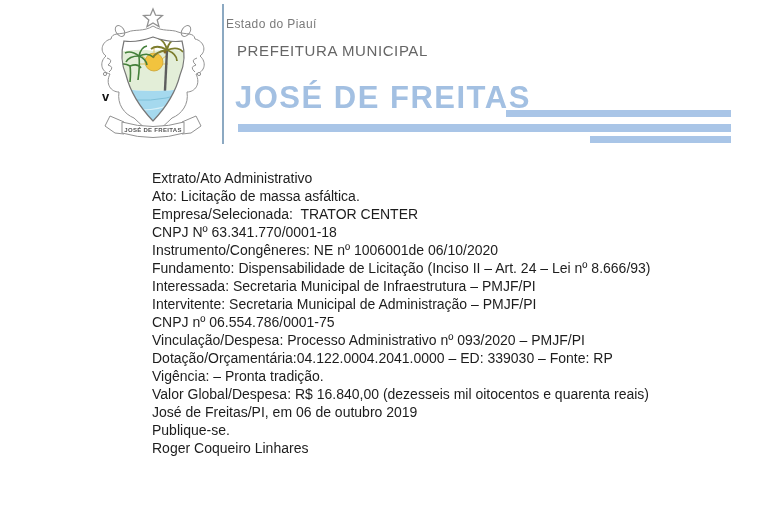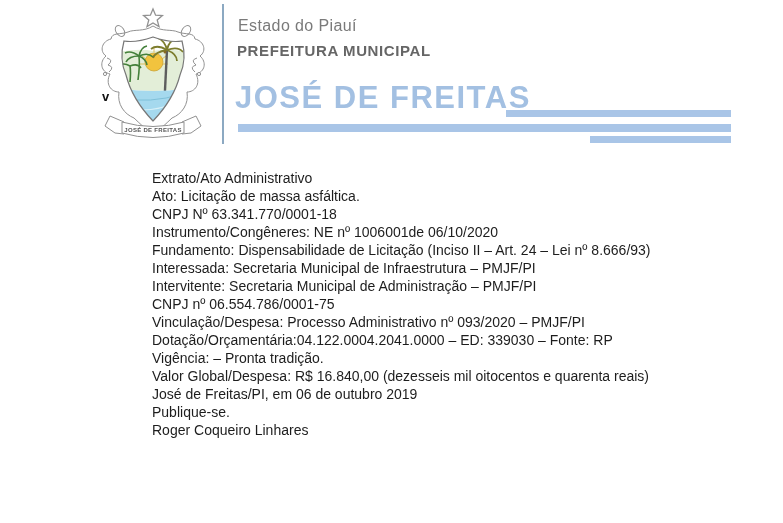--- a/index.html
+++ b/index.html
@@ -14,26 +14,26 @@
   .logo{position:absolute;left:90px;top:6px;width:124px;height:146px;}
   .stray-v{
     position:absolute;left:102px;top:90px;
     font-size:13px;font-weight:bold;color:#111;line-height:13px;
   }
   .divider{
     position:absolute;left:222px;top:4px;width:2px;height:140px;
     background:var(--divider);
   }
   .h-region{
-    position:absolute;left:238px;top:17px;
-    font-size:16px;letter-spacing:0.4px;color:var(--muted_gray);
+    position:absolute;left:226px;top:17px;
+    font-size:12px;letter-spacing:0.4px;color:var(--muted_gray);
   }
   .h-org{
     position:absolute;left:237px;top:42px;
-    font-size:15px;font-weight:bold;letter-spacing:0.6px;color:var(--org_gray);text-align:right;
+    font-size:15px;font-weight:normal;letter-spacing:0.6px;color:var(--org_gray);text-align:right;
   }
   .h-city{
     position:absolute;left:235px;top:80px;
     font-size:31px;font-weight:bold;letter-spacing:1.5px;color:var(--city_blue);
     white-space:pre;
   }
   .bar{position:absolute;background:var(--accent);}
   .bar1{left:506px;top:110px;width:225px;height:7px;}
   .bar2{left:238px;top:124px;width:493px;height:8px;}
   .bar3{left:590px;top:136px;width:141px;height:7px;}
@@ -148,20 +148,21 @@
   <div class="h-org">PREFEITURA MUNICIPAL</div>
   <div class="h-city">JOSÉ DE FREITAS</div>
 
   <div class="bar bar1"></div>
   <div class="bar bar2"></div>
   <div class="bar bar3"></div>
 
   <main class="doc">
     <div class="line">Extrato/Ato Administrativo</div>
     <div class="line">Ato: Licitação de massa asfáltica.</div>
+    <div class="line">Empresa/Selecionada:  TRATOR CENTER</div>
     <div class="line">CNPJ Nº 63.341.770/0001-18</div>
     <div class="line">Instrumento/Congêneres: NE nº 1006001de 06/10/2020</div>
     <div class="line">Fundamento: Dispensabilidade de Licitação (Inciso II – Art. 24 – Lei nº 8.666/93)</div>
     <div class="line">Interessada: Secretaria Municipal de Infraestrutura – PMJF/PI</div>
     <div class="line">Intervitente: Secretaria Municipal de Administração – PMJF/PI</div>
     <div class="line">CNPJ nº 06.554.786/0001-75</div>
     <div class="line">Vinculação/Despesa: Processo Administrativo nº 093/2020 – PMJF/PI</div>
     <div class="line">Dotação/Orçamentária:04.122.0004.2041.0000 – ED: 339030 – Fonte: RP</div>
     <div class="line">Vigência: – Pronta tradição.</div>
     <div class="line">Valor Global/Despesa: R$ 16.840,00 (dezesseis mil oitocentos e quarenta reais)</div>

